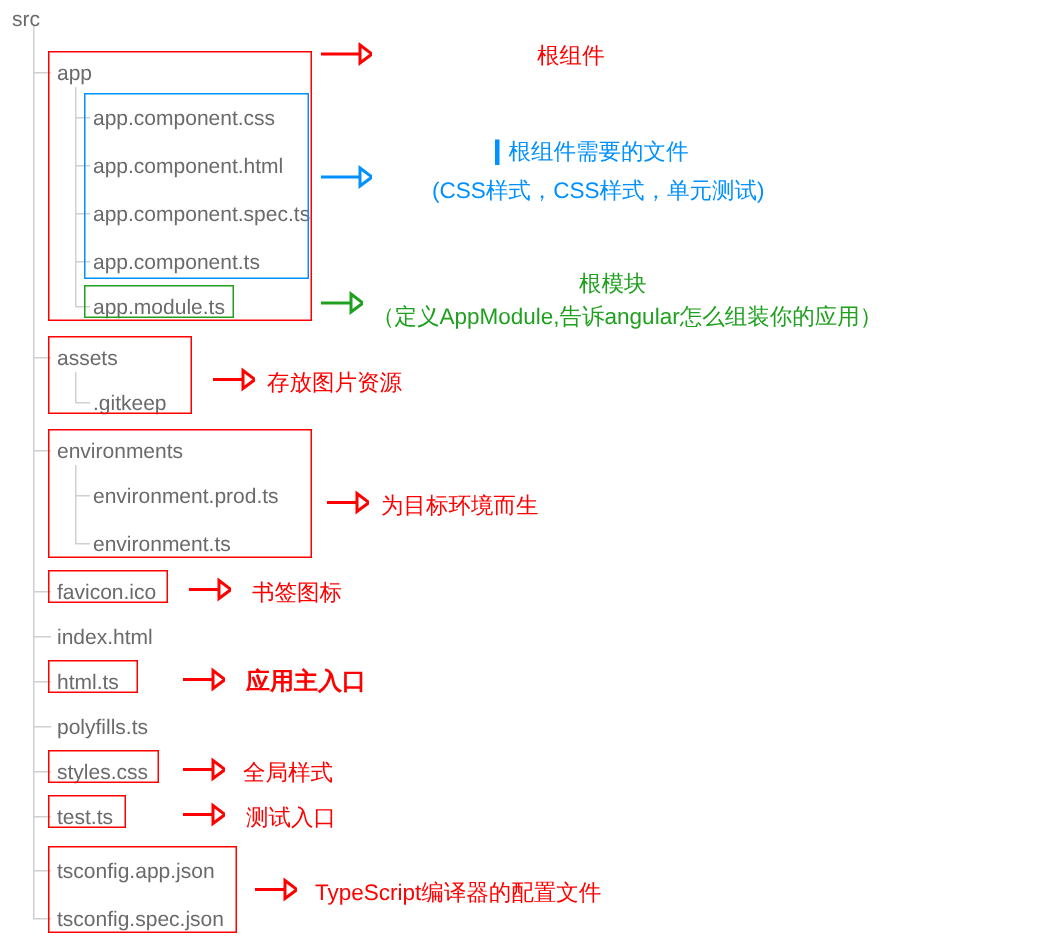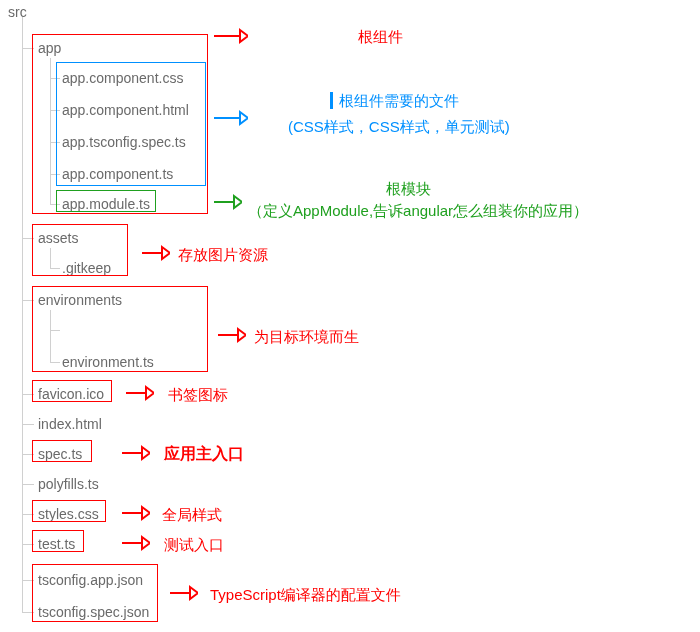--- a/index.html
+++ b/index.html
@@ -60,33 +60,34 @@
 <div class="hline" style="left:50px; top:268px; width:10px;"></div>
 
 <div class="vline" style="left:50px; top:310px; height:52px;"></div>
 <div class="hline" style="left:50px; top:330px; width:10px;"></div>
 <div class="hline" style="left:50px; top:362px; width:10px;"></div>
 
 <div class="tree-label" style="left:8px; top:4px;">src</div>
 <div class="tree-label" style="left:38px; top:40px;">app</div>
 <div class="tree-label" style="left:62px; top:70px;">app.component.css</div>
 <div class="tree-label" style="left:62px; top:102px;">app.component.html</div>
-<div class="tree-label" style="left:62px; top:134px;">app.tsconfig.spec.ts</div>
+<div class="tree-label" style="left:62px; top:134px;">app.component.spec.ts</div>
 <div class="tree-label" style="left:62px; top:166px;text-align:right;">app.component.ts</div>
 <div class="tree-label" style="left:62px; top:196px;">app.module.ts</div>
 
 <div class="tree-label" style="left:38px; top:230px;">assets</div>
 <div class="tree-label" style="left:62px; top:260px;">.gitkeep</div>
 
 <div class="tree-label" style="left:38px; top:292px;">environments</div>
+<div class="tree-label" style="left:62px; top:322px;">environment.prod.ts</div>
 <div class="tree-label" style="left:62px; top:354px;">environment.ts</div>
 
 <div class="tree-label" style="left:38px; top:386px;">favicon.ico</div>
 <div class="tree-label" style="left:38px; top:416px;">index.html</div>
-<div class="tree-label" style="left:38px; top:446px;">spec.ts</div>
+<div class="tree-label" style="left:38px; top:446px;">html.ts</div>
 <div class="tree-label" style="left:38px; top:476px;">polyfills.ts</div>
 <div class="tree-label" style="left:38px; top:506px;">styles.css</div>
 <div class="tree-label" style="left:38px; top:536px;">test.ts</div>
 <div class="tree-label" style="left:38px; top:572px;">tsconfig.app.json</div>
 <div class="tree-label" style="left:38px; top:604px;">tsconfig.spec.json</div>
 
 <div class="box-red" style="left:32px; top:34px;  width:176px; height:180px;"></div>
 <div class="box-blue" style="left:56px; top:62px;  width:150px; height:124px;"></div>
 <div class="box-green" style="left:56px; top:190px; width:100px; height:22px;"></div>
 <div class="box-red" style="left:32px; top:224px; width:96px;  height:52px;"></div>

